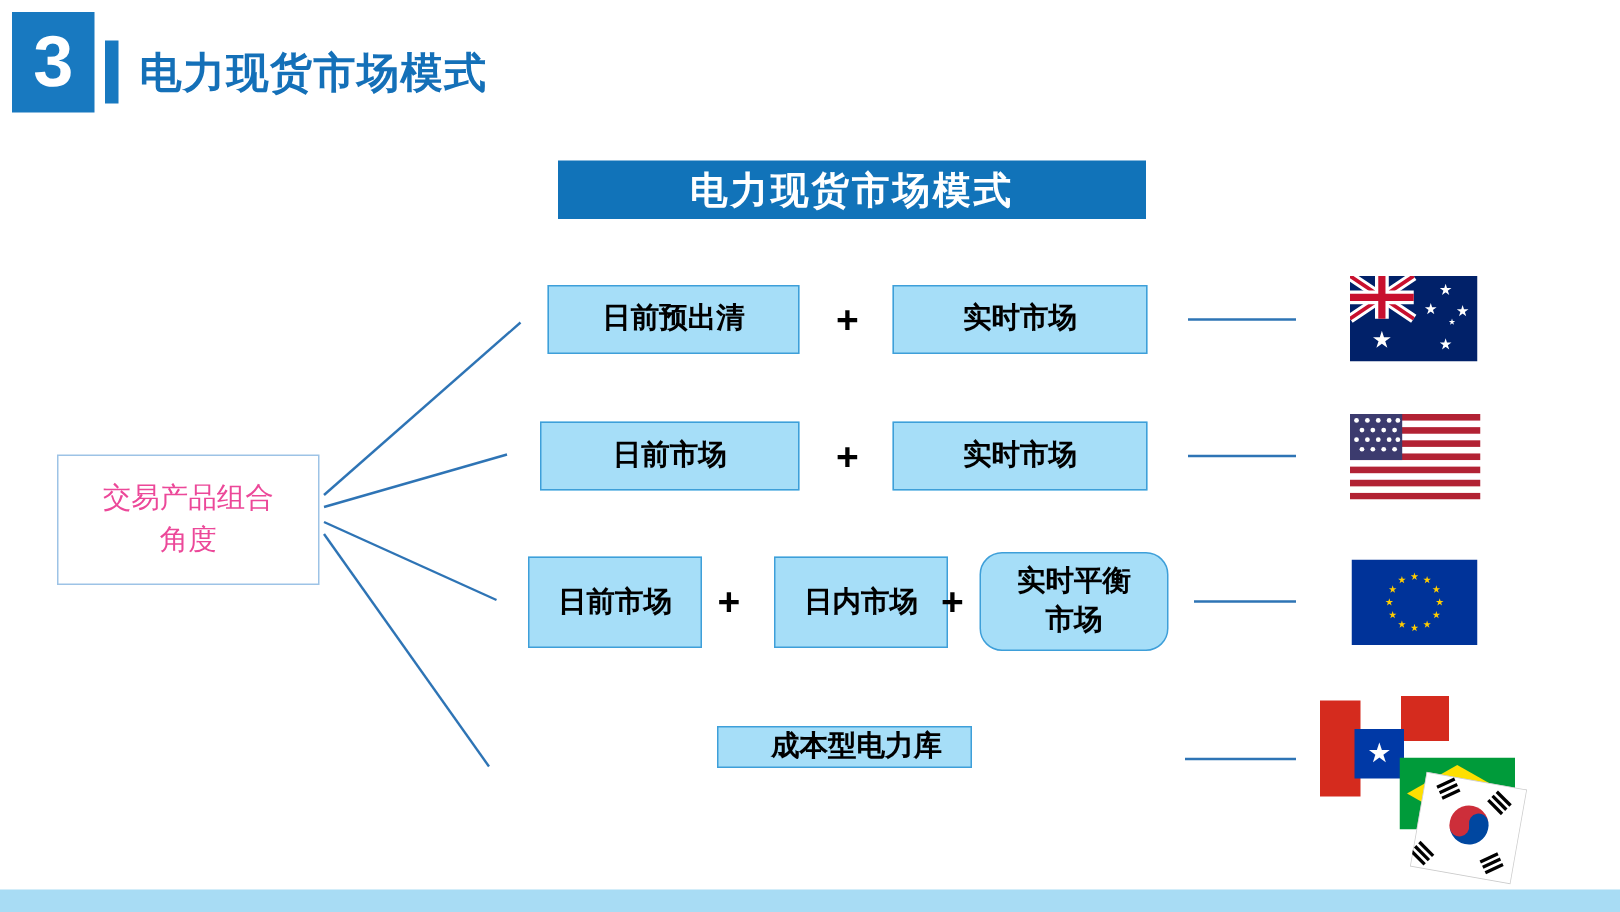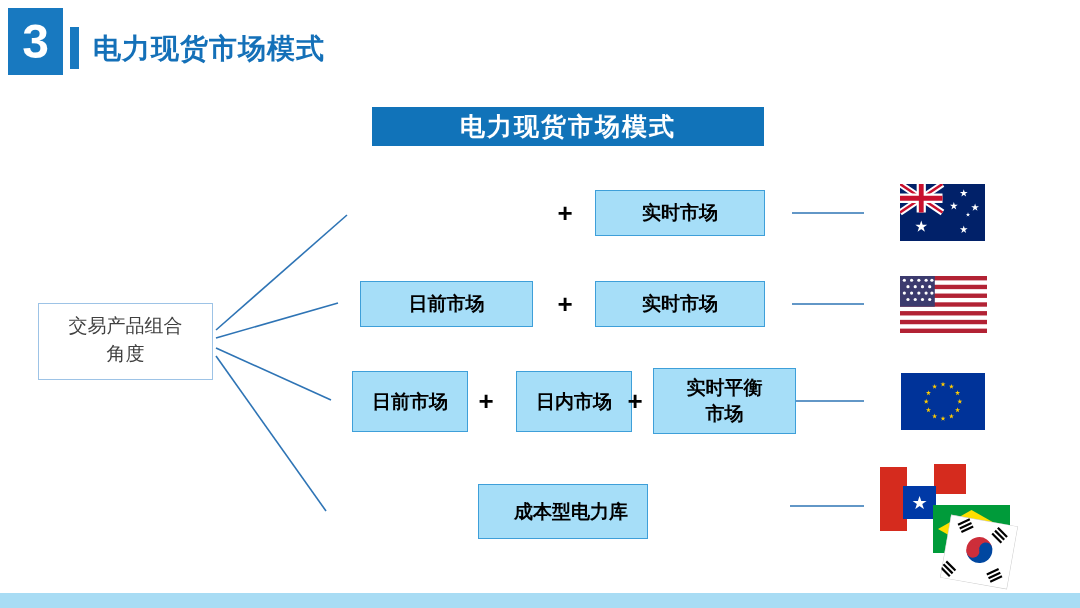--- a/index.html
+++ b/index.html
@@ -37,43 +37,43 @@
     position: absolute; left: 372px; top: 107px;
     width: 392px; height: 39px;
     background: #1173B9; color: #ffffff;
     font-size: 25px; font-weight: bold; letter-spacing: 2px;
     display: flex; align-items: center; justify-content: center;
   }
 
   
   .left-box {
     position: absolute; left: 38px; top: 303px;
-    width: 175px; height: 77px;
+    width: 175px; height: 87px;
     background: #ffffff; border: 1.5px solid #9DC3E6;
-    color: #404040; font-size: 19px; line-height: 1.45;
-    display: flex; align-items: center; justify-content: center;
-    text-align: center; white-space: pre-line; font-family: Liberation Mono, monospace;
+    color: #ec4899; font-size: 19px; line-height: 1.45;
+    display: flex; align-items: center; justify-content: center;
+    text-align: center; white-space: pre-line;
   }
 
   
   .mbox {
     position: absolute;
     background: #A6DEF8; border: 1.5px solid #3E9FD9;
     color: #000; font-size: 19px; font-weight: bold; line-height: 1.35;
     display: flex; align-items: center; justify-content: center;
     text-align: center; white-space: pre-line;
   }
   .r1b1 { left: 365px; top: 190px; width: 168px; height: 46px; }
   .r1b2 { left: 595px; top: 190px; width: 170px; height: 46px; }
   .r2b1 { left: 360px; top: 281px; width: 173px; height: 46px; }
   .r2b2 { left: 595px; top: 281px; width: 170px; height: 46px; }
   .r3b1 { left: 352px; top: 371px; width: 116px; height: 61px; }
   .r3b2 { left: 504px; top: 371px; width: 116px; height: 61px; margin-left: 12px; }
-  .r3b3 { left: 653px; top: 368px; width: 143px; height: 66px; }
-  .r4b1 { left: 478px; top: 484px; width: 170px; height: 55px; padding-left: 16px; }
+  .r3b3 { left: 653px; top: 368px; width: 126px; height: 66px; border-radius: 15px; }
+  .r4b1 { left: 478px; top: 484px; width: 170px; height: 28px; padding-left: 16px; }
 
   .plus {
     position: absolute; width: 30px; height: 30px;
     color: #000; font-size: 26px; font-weight: bold;
     display: flex; align-items: center; justify-content: center;
   }
   .p1 { left: 550px; top: 198px; }
   .p2 { left: 550px; top: 289px; }
   .p3a { left: 471px; top: 386px; }
   .p3b { left: 620px; top: 386px; }
@@ -137,20 +137,21 @@
       <line x1="792" y1="213" x2="864" y2="213"></line>
       <line x1="792" y1="304" x2="864" y2="304"></line>
       <line x1="796" y1="401" x2="864" y2="401"></line>
       <line x1="790" y1="506" x2="864" y2="506"></line>
     </g>
   </svg>
 
   <div class="left-box">交易产品组合
 角度</div>
 
+  <div class="mbox r1b1">日前预出清</div>
   <div class="plus p1">+</div>
   <div class="mbox r1b2">实时市场</div>
 
   <div class="mbox r2b1">日前市场</div>
   <div class="plus p2">+</div>
   <div class="mbox r2b2">实时市场</div>
 
   <div class="mbox r3b1">日前市场</div>
   <div class="plus p3a">+</div>
   <div class="mbox r3b2">日内市场</div>

